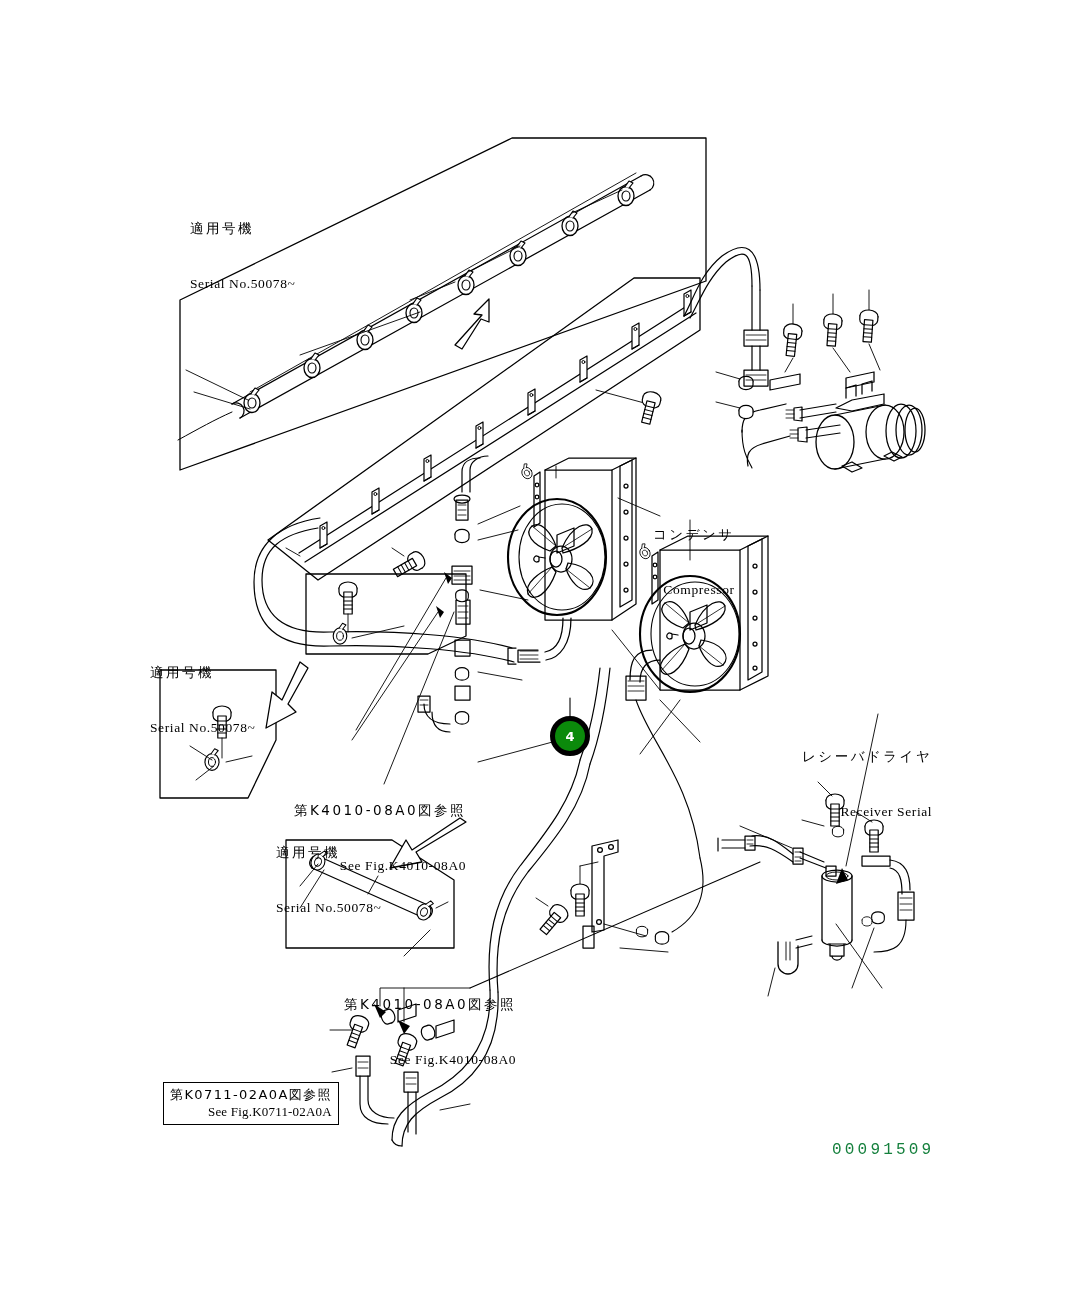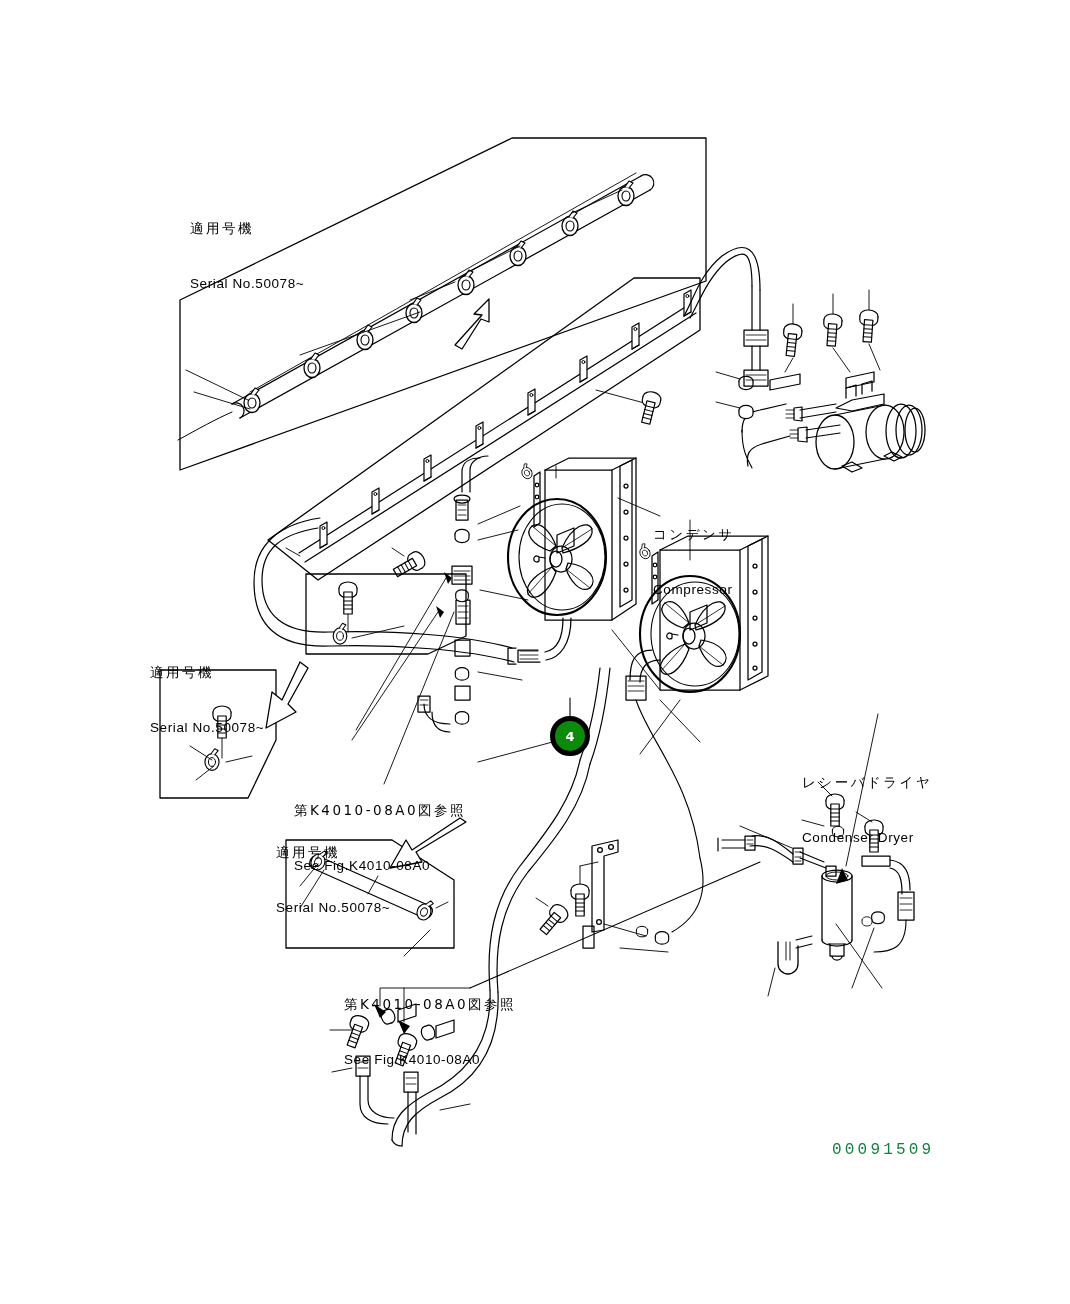--- a/index.html
+++ b/index.html
@@ -2,21 +2,21 @@
 <html><head>
 <meta charset="utf-8">
 <style>
   html,body{margin:0;padding:0;background:#ffffff;}
   body{width:1070px;height:1304px;position:relative;overflow:hidden;
        font-family:"DejaVu Sans Mono","Liberation Mono",monospace;}
   #sheet{position:absolute;left:0;top:0;width:994px;height:1304px;background:#fff;}
   svg{position:absolute;left:0;top:0;width:1070px;height:1304px;}
   .lbl{position:absolute;color:#000;white-space:pre;line-height:1.24;}
   .jp{font-family:"DejaVu Sans","Liberation Sans",sans-serif;font-size:13.5px;letter-spacing:2.5px;}
-  .en{font-family:Liberation Sans, sans-serif;font-size:13.5px;letter-spacing:0.6px;}
+  .en{font-family:Liberation Serif, serif;font-size:13.5px;letter-spacing:0.6px;text-align:right;}
   .boxref{position:absolute;border:1.6px solid #000;padding:3px 6px 4px 6px;background:#fff;}
   .boxref .jp{font-size:13px;letter-spacing:1.4px;}
   .boxref .en{font-size:13px;letter-spacing:0.2px;}
   .dwgno{position:absolute;font-family:Liberation Mono, monospace;
          font-size:16px;letter-spacing:3.2px;color:#15803d;}
   .callout{position:absolute;border-radius:50%;display:flex;align-items:center;
            justify-content:center;color:#fff;font-family:"DejaVu Sans","Liberation Sans",sans-serif;
            font-size:13px;font-weight:bold;}
 </style>
 </head>
@@ -540,35 +540,39 @@
   <div class="jp">適用号機</div>
   <div class="en">Serial No.50078~</div>
 </div>
 
 <div class="lbl" style="left:641px;top:486px;margin-left:12px;">
   <div class="jp">コンデンサ</div>
   <div class="en">Compressor</div>
 </div>
 
 
-<div class="lbl" style="left:802px;top:734px;">
+<div class="lbl" style="left:802px;top:708px;">
   <div class="jp">レシーバドライヤ</div>
-  <div class="en">Condenser Dryer</div>
+  <div class="en">Receiver Serial</div>
 </div>
 
 <div class="lbl" style="left:294px;top:762px;">
   <div class="jp">第K4010-08A0図参照</div>
   <div class="en">See Fig.K4010-08A0</div>
 </div>
 
 <div class="lbl" style="left:344px;top:956px;">
   <div class="jp">第K4010-08A0図参照</div>
   <div class="en">See Fig.K4010-08A0</div>
 </div>
 
+<div class="boxref" style="left:163px;top:1082px;">
+  <div class="jp">第K0711-02A0A図参照</div>
+  <div class="en">See Fig.K0711-02A0A</div>
+</div>
 
 <div class="dwgno" style="left:832px;top:1141px;">00091509</div>
 
 <div class="callout" id="callout-4" style="left: 550px; top: 716px; width: 40px; height: 40px; background: rgb(11, 138, 11); border: 5px solid rgb(0, 0, 0); box-sizing: border-box;">
   <span>4</span>
 </div>
 
 </div>
 
 </body></html>

